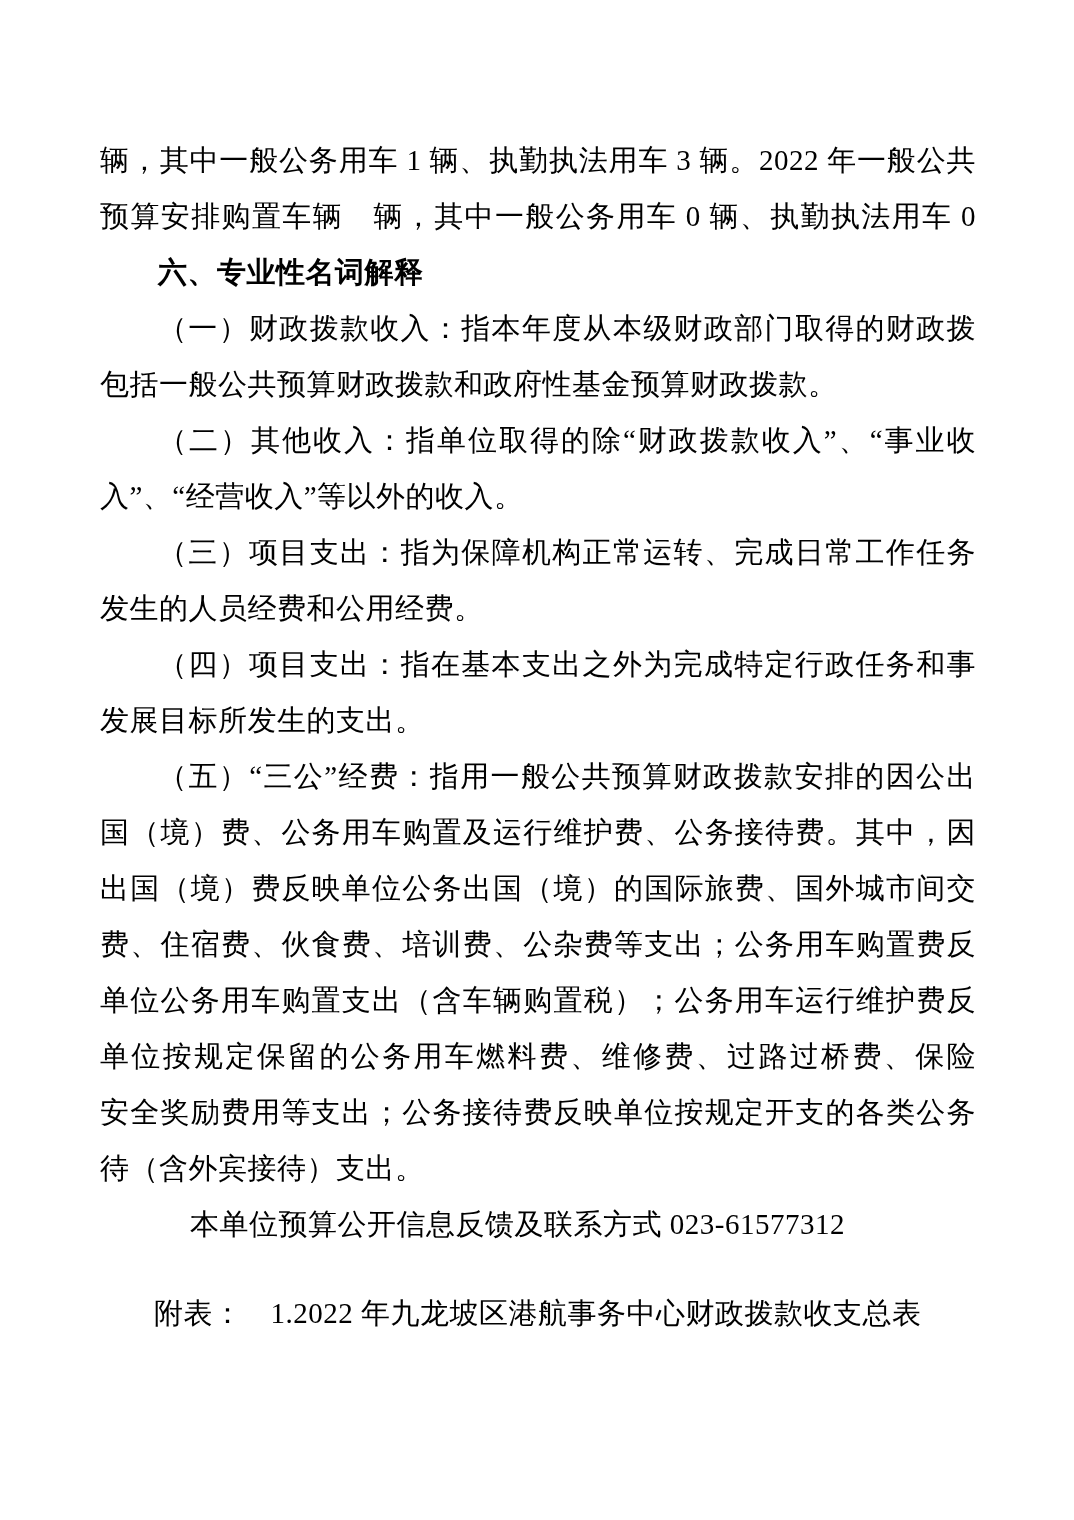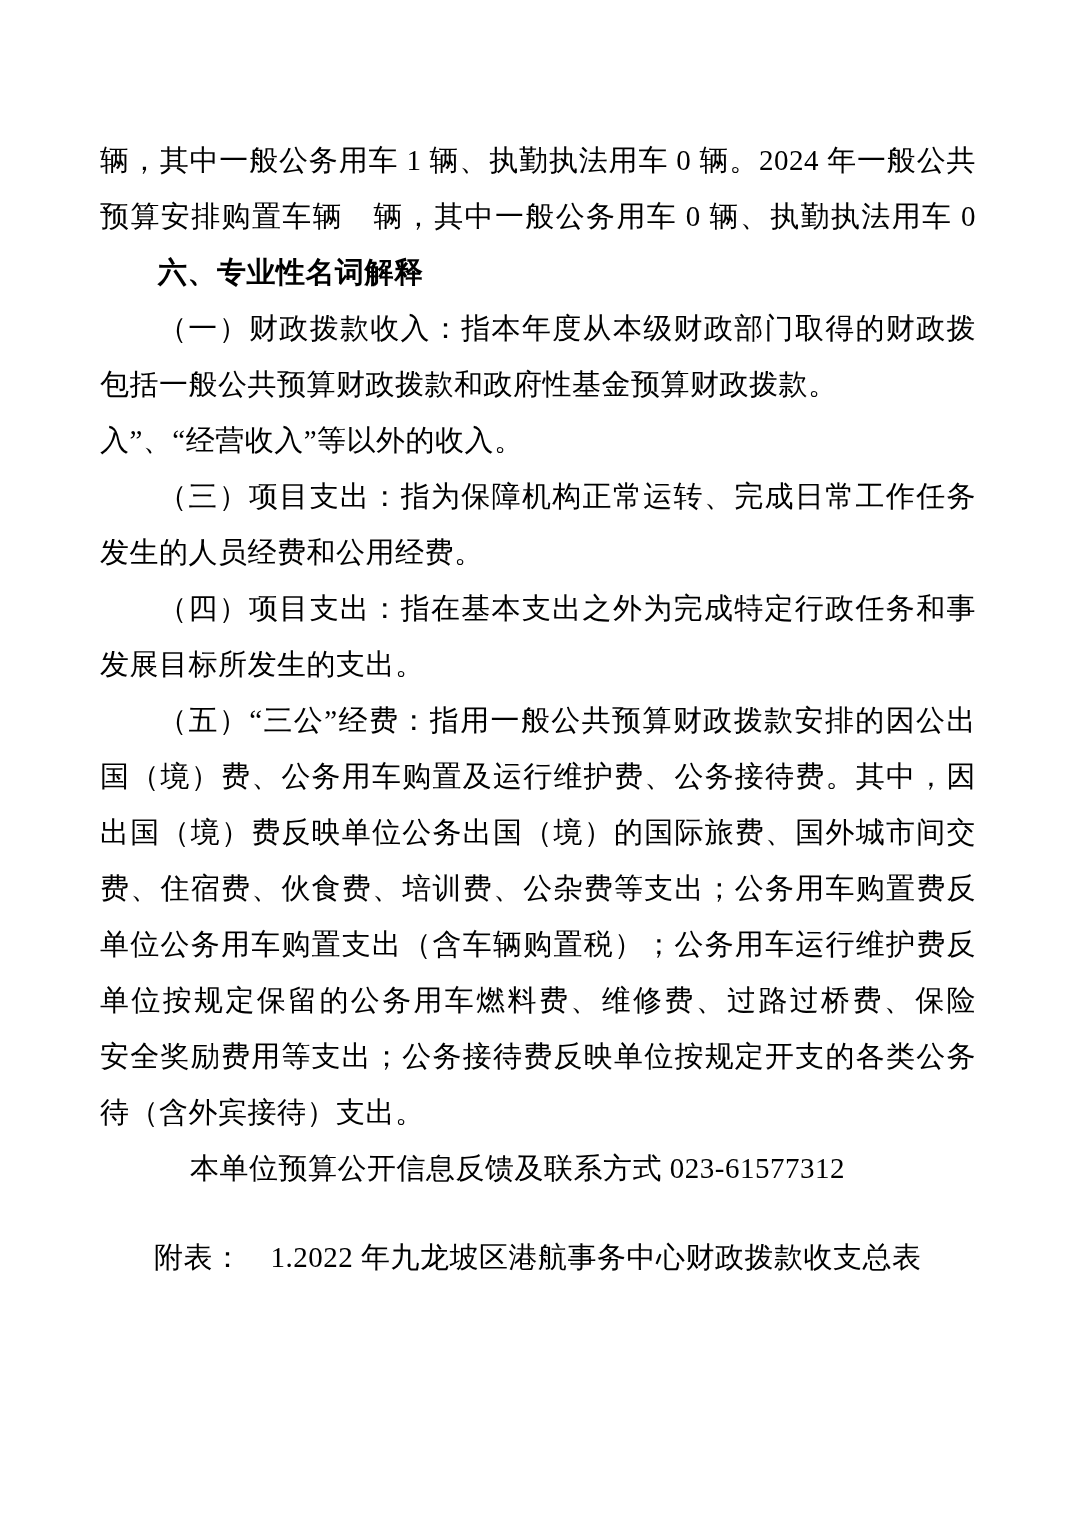--- a/index.html
+++ b/index.html
@@ -56,28 +56,29 @@
   .appendix .appendix-item {
     margin-left: 28px;
   }
 </style>
 </head>
 <body>
 
 <div class="page">
   <div class="content">
 
-    <div class="line">辆，其中一般公务用车 1 辆、执勤执法用车 0 辆。2024 年一般公共</div>
+    <div class="line">辆，其中一般公务用车 1 辆、执勤执法用车 3 辆。2022 年一般公共</div>
     <div class="line">预算安排购置车辆　辆，其中一般公务用车 0 辆、执勤执法用车 0 辆。</div>
 
     <div class="line left indent heading">六、专业性名词解释</div>
 
     <div class="line indent"><span class="lead">（一）财政拨款收入：</span><span>指本年度从本级财政部门取得的财政拨款，</span></div>
     <div class="line left">包括一般公共预算财政拨款和政府性基金预算财政拨款。</div>
 
+    <div class="line indent"><span class="lead">（二）其他收入：</span><span>指单位取得的除“财政拨款收入”、“事业收</span></div>
     <div class="line left">入”、“经营收入”等以外的收入。</div>
 
     <div class="line indent"><span class="lead">（三）项目支出：</span><span>指为保障机构正常运转、完成日常工作任务而</span></div>
     <div class="line left">发生的人员经费和公用经费。</div>
 
     <div class="line indent"><span class="lead">（四）项目支出：</span><span>指在基本支出之外为完成特定行政任务和事业</span></div>
     <div class="line left">发展目标所发生的支出。</div>
 
     <div class="line indent"><span class="lead">（五）“三公”经费：</span><span>指用一般公共预算财政拨款安排的因公出</span></div>
     <div class="line">国（境）费、公务用车购置及运行维护费、公务接待费。其中，因公</div>

